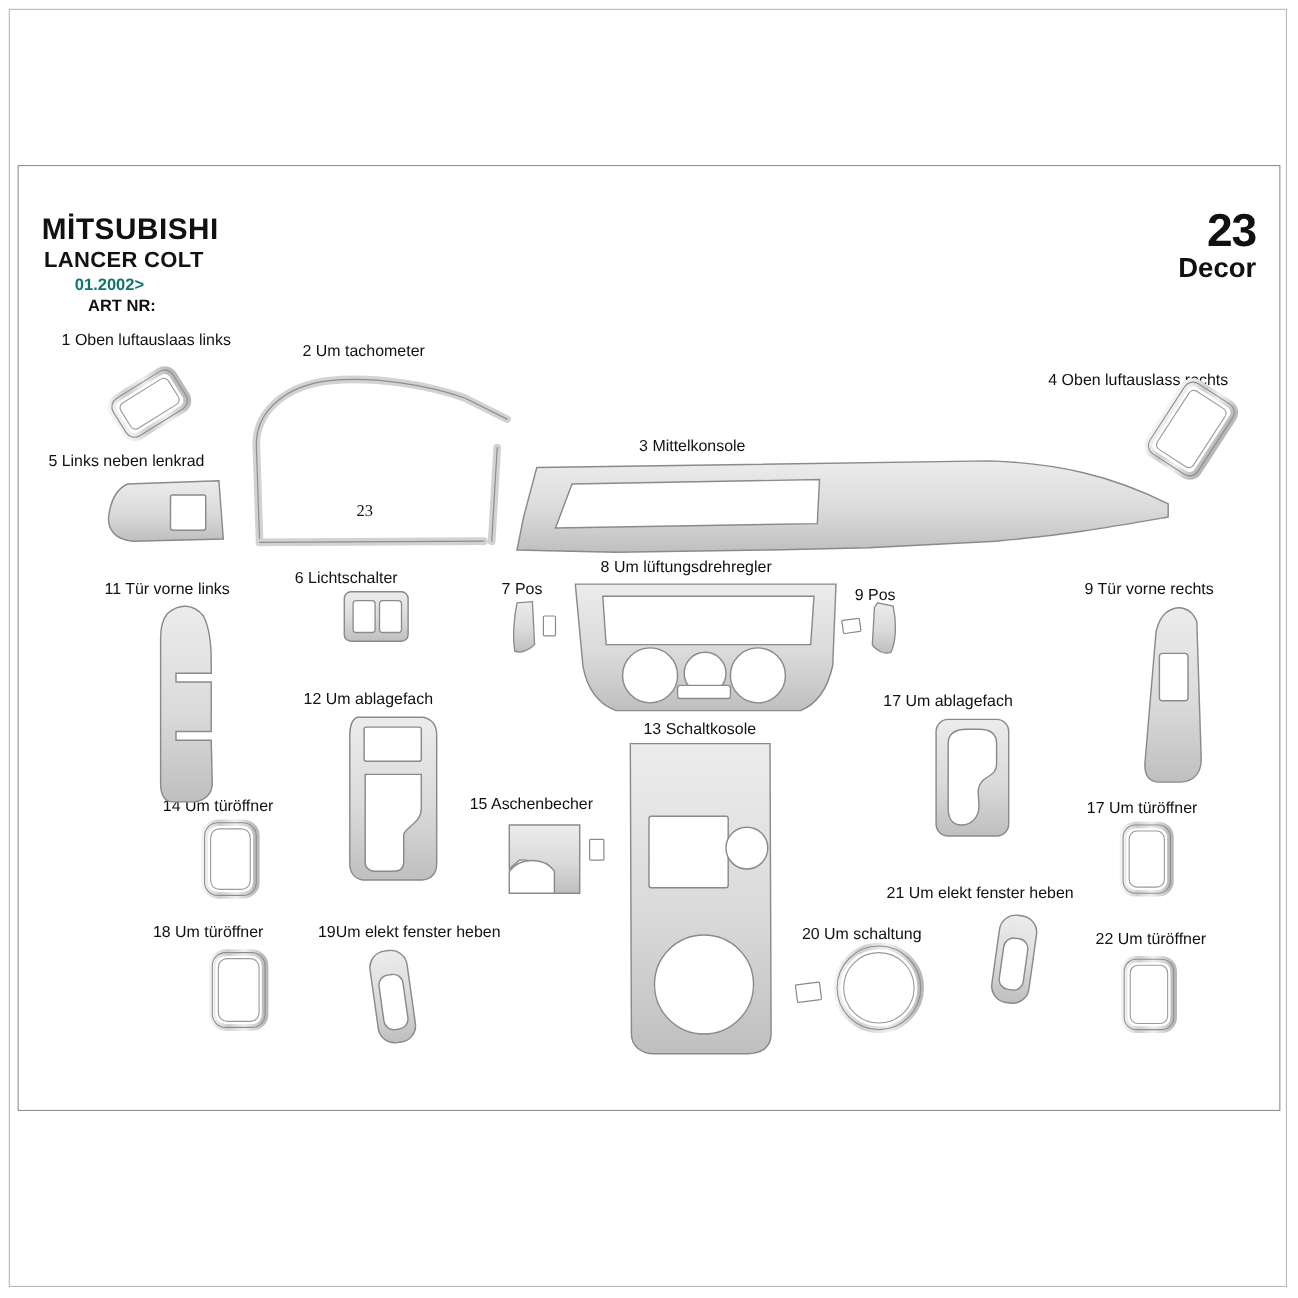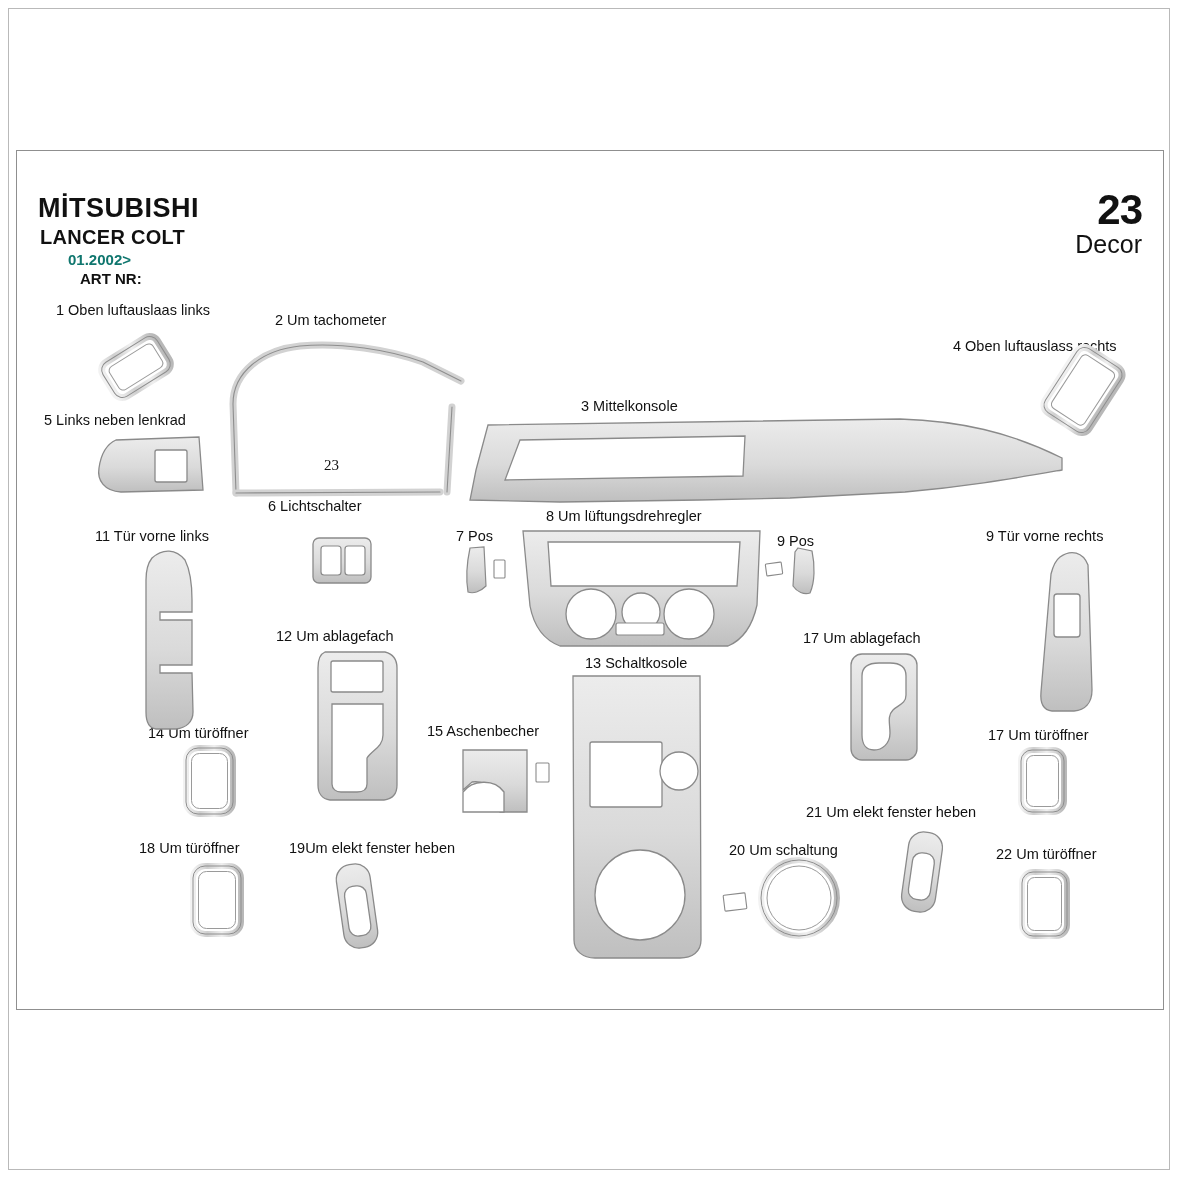--- a/index.html
+++ b/index.html
@@ -20,21 +20,21 @@
 
   
   #titleblock{position:absolute;left:38px;top:195px;}
   #brand{font-size:27px;font-weight:bold;letter-spacing:.5px;color:#111;line-height:1;}
   #model{font-size:20px;font-weight:bold;letter-spacing:.3px;color:#111;line-height:1;margin-top:5px;padding-left:2px;}
   #year{font-size:15px;font-weight:bold;color:#0f766e;line-height:1;margin-top:5px;padding-left:30px;}
   #artnr{font-size:15px;font-weight:bold;color:#111;line-height:1;margin-top:4px;padding-left:42px;}
 
   #decorblock{position:absolute;right:38px;top:190px;text-align:right;}
   #decor-count{font-size:42px;font-weight:bold;color:#111;line-height:.95;letter-spacing:-1px;}
-  #decor-word{font-size:25px;font-weight:normal;color:#111;line-height:1;margin-top:2px;}
+  #decor-word{font-size:25px;font-weight:bold;color:#111;line-height:1;margin-top:2px;}
 
   
   .lbl{
     position:absolute;font-size:14.5px;color:#111;white-space:nowrap;
     font-family:"Liberation Sans",sans-serif;
   }
   .inline-num{
     position:absolute;font-size:15px;color:#111;font-family:"Liberation Serif",serif;
   }
 </style>
@@ -56,21 +56,21 @@
   <div id="decorblock">
     <div id="decor-count">23</div>
     <div id="decor-word">Decor</div>
   </div>
 
   <div class="lbl" style="left:56px;  top:302px;">1  Oben luftauslaas links</div>
   <div class="lbl" style="left:275px; top:312px;">2  Um tachometer</div>
   <div class="lbl" style="left:581px; top:398px;">3 Mittelkonsole</div>
   <div class="lbl" style="left:953px; top:338px;">4  Oben luftauslass rechts</div>
   <div class="lbl" style="left:44px;  top:412px;">5  Links neben lenkrad</div>
-  <div class="lbl" style="left:268px; top:498px;">6  Lichtschalter</div>
+  <div class="lbl" style="left:268px; top:518px;">6  Lichtschalter</div>
   <div class="lbl" style="left:456px; top:528px;">7 Pos</div>
   <div class="lbl" style="left:546px; top:508px;">8  Um lüftungsdrehregler</div>
   <div class="lbl" style="left:777px; top:533px;">9 Pos</div>
   <div class="lbl" style="left:986px; top:528px;">9   Tür vorne rechts</div>
   <div class="lbl" style="left:95px;  top:528px;">11   Tür vorne links</div>
   <div class="lbl" style="left:276px; top:628px;">12  Um ablagefach</div>
   <div class="lbl" style="left:585px; top:655px;">13 Schaltkosole</div>
   <div class="lbl" style="left:148px; top:725px;">14 Um türöffner</div>
   <div class="lbl" style="left:427px; top:723px;">15  Aschenbecher</div>
   <div class="lbl" style="left:803px; top:630px;">17  Um ablagefach</div>

